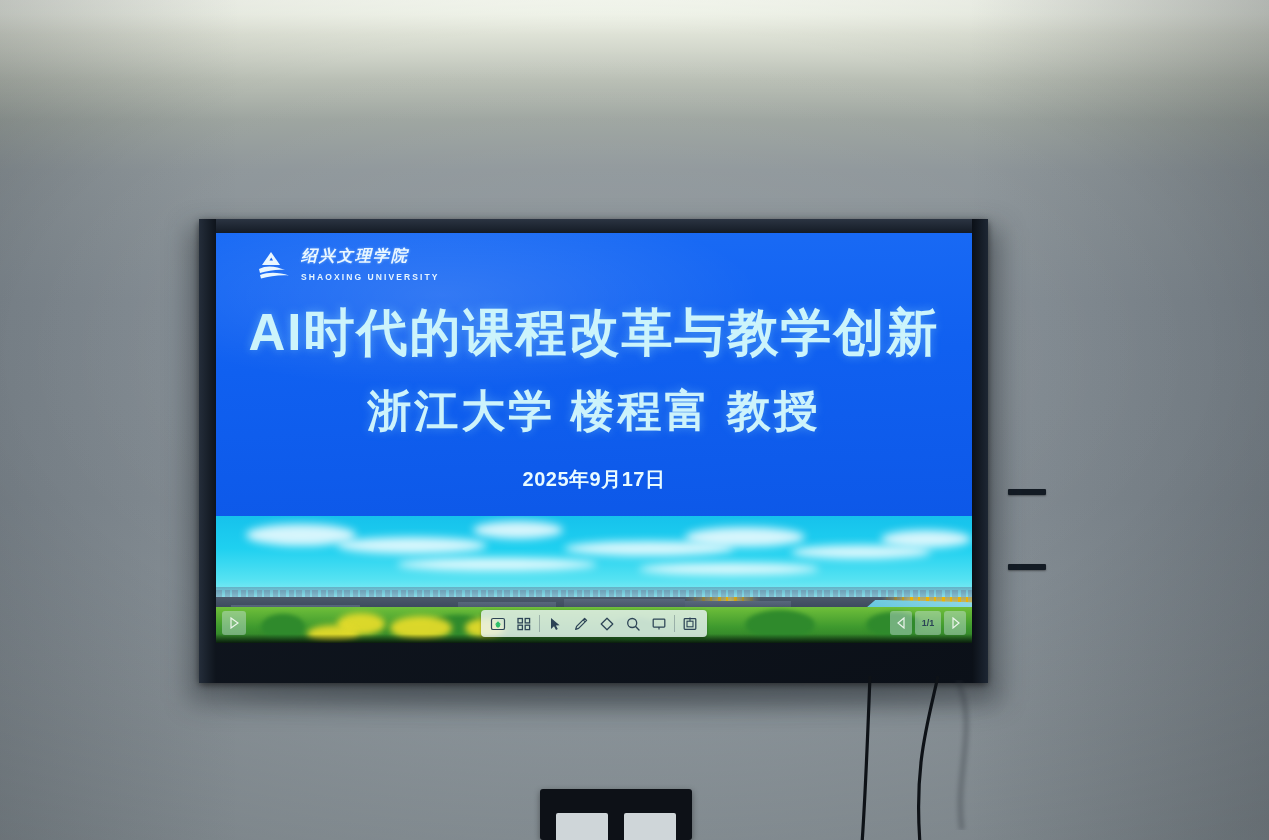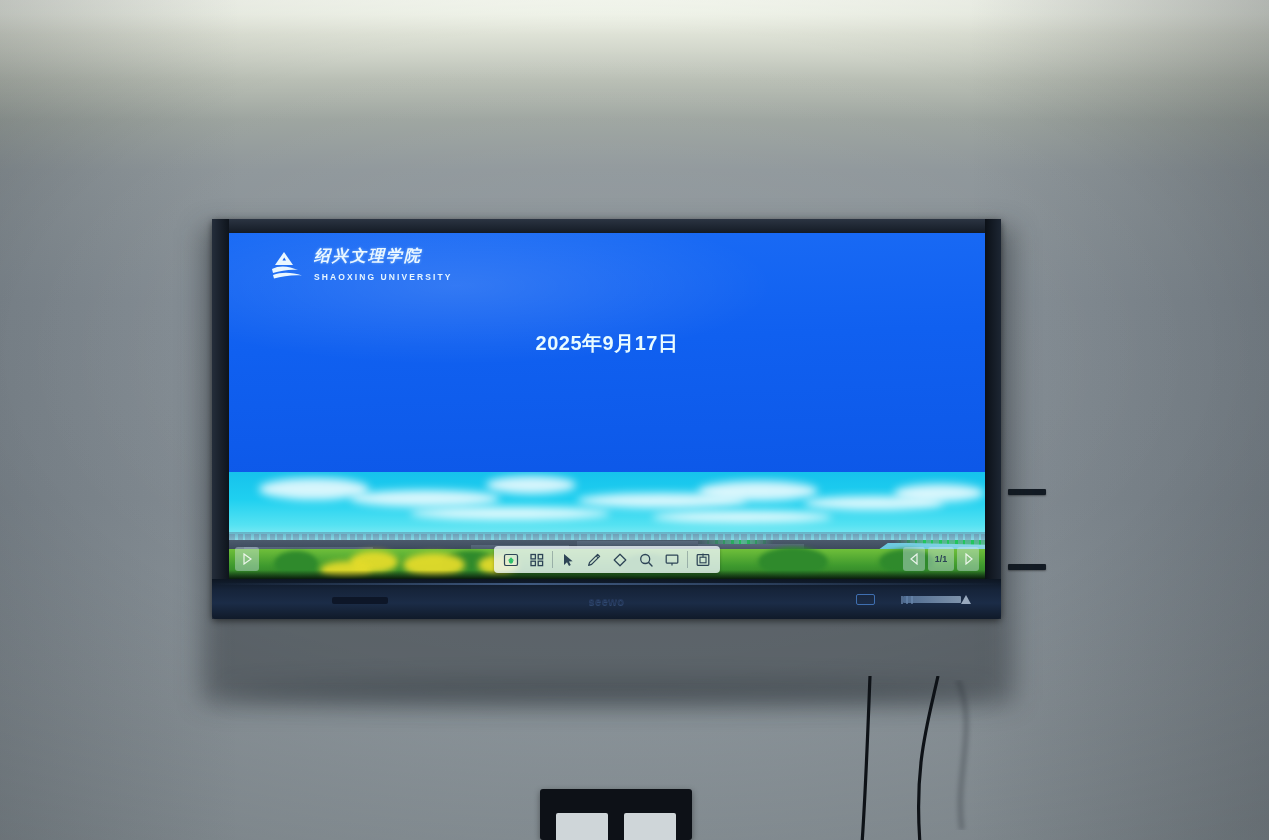--- a/index.html
+++ b/index.html
@@ -24,21 +24,21 @@
           rgba(255,255,255,.10) 0%, rgba(255,255,255,0) 55%,
           rgba(0,0,0,.16) 100%);}
   .wall-sheen{position:absolute;left:0;top:0;width:100%;height:120px;
         background:linear-gradient(180deg,rgba(255,255,255,.55),rgba(255,255,255,0));}
   .wall-rightshade{position:absolute;right:0;top:0;width:300px;height:100%;
         background:linear-gradient(270deg,rgba(40,48,56,.22),rgba(40,48,56,0));}
   .wall-leftshade{position:absolute;left:0;top:0;width:240px;height:100%;
         background:linear-gradient(90deg,rgba(40,48,56,.16),rgba(40,48,56,0));}
 
   
-  #tv{position:absolute;left:212px;top:219px;width:789px;height:400px;}
+  #tv{position:absolute;left:199px;top:219px;width:789px;height:464px;}
   .tv-shadow{position:absolute;left:-10px;top:8px;width:812px;height:476px;
         background:rgba(18,24,30,.38);filter:blur(13px);border-radius:6px;}
   .tv-body{position:absolute;inset:0;border-radius:4px;
         background:linear-gradient(160deg,#1a2230 0%,#10161f 40%,#0b1018 100%);
         box-shadow:0 2px 7px rgba(0,0,0,.55);}
   .bezel-top{position:absolute;left:0;top:0;width:100%;height:14px;
         background:linear-gradient(180deg,#2b3442,#141b25);}
   .bezel-left{position:absolute;left:0;top:0;width:17px;height:100%;
         background:linear-gradient(90deg,#242d3a,#0e141c);}
   .bezel-right{position:absolute;right:0;top:0;width:16px;height:100%;
@@ -84,21 +84,21 @@
 
   .titles{position:absolute;left:0;right:0;top:72px;text-align:center;}
   .title-main{font-size:51px;font-weight:700;color:#ccf4fb;letter-spacing:2px;
         line-height:1.1;text-shadow:0 0 10px rgba(150,225,250,.45);}
   .title-sub{font-size:44px;font-weight:700;color:#cdf3fb;letter-spacing:3px;
         margin-top:21px;text-shadow:0 0 10px rgba(150,225,250,.4);}
   .title-date{font-size:20px;font-weight:700;color:#e8fbff;letter-spacing:.5px;
         margin-top:25px;text-align:center;}
 
   
-  .slide-photo{position:relative;flex:1 1 auto;overflow:hidden;background:#22c55e;}
+  .slide-photo{position:relative;flex:1 1 auto;overflow:hidden;background:#eab308;}
   .sky{position:absolute;left:0;top:0;width:100%;height:64%;
         background:linear-gradient(180deg,#16c2ec 0%,#1fd0f0 40%,#55e2f2 78%,#8fecf4 100%);}
   .cloud{position:absolute;background:rgba(255,255,255,.82);border-radius:50%;filter:blur(4px);}
   .skyline{position:absolute;left:0;top:58%;width:100%;height:10%;
         background:linear-gradient(180deg,rgba(110,150,175,.75),rgba(150,180,200,.45));
         -webkit-mask-image:repeating-linear-gradient(90deg,#000 0 6px,transparent 6px 9px,#000 9px 14px,transparent 14px 16px);
         mask-image:repeating-linear-gradient(90deg,#000 0 6px,transparent 6px 9px,#000 9px 14px,transparent 14px 16px);}
   .hills{position:absolute;left:0;top:56%;width:100%;height:8%;
         background:linear-gradient(180deg,rgba(92,132,160,.55),rgba(120,160,185,.2));}
   .roofs{position:absolute;left:0;top:64%;width:100%;height:17%;
@@ -179,20 +179,22 @@
               <path d="M1 19 C9 14.5, 19 16.5, 27 20 C20 19, 10 20.5, 2 23 Z" fill="#eaf7ff"></path>
               <path d="M2 25 C11 21.5, 22 22.5, 31 25.5 C22 24.8, 11 26.2, 3 28.5 Z" fill="#eaf7ff"></path>
             </svg>
             <span class="logo-text">
               <span class="logo-cn">绍兴文理学院</span>
               <span class="logo-en">SHAOXING UNIVERSITY</span>
             </span>
           </div>
 
           <div class="titles">
+            <div class="title-main">AI时代的课程改革与教学创新</div>
+            <div class="title-sub">浙江大学 楼程富 教授</div>
             <div class="title-date">2025年9月17日</div>
           </div>
         </div>
 
         <div class="slide-photo">
           <div class="sky"></div>
 
           <div class="cloud" style="left:4%;top:6%;width:110px;height:22px;"></div>
           <div class="cloud" style="left:16%;top:17%;width:150px;height:17px;"></div>
           <div class="cloud" style="left:34%;top:4%;width:90px;height:18px;"></div>
@@ -315,29 +317,20 @@
             </div>
           </div>
 
         </div>
       </div>
     </div>
 
     <div class="bezel-top"></div>
     <div class="bezel-left"></div>
     <div class="bezel-right"></div>
-    <div class="bezel-bottom">
-      <div class="bezel-bottom-hl"></div>
-      <div class="ir-window"></div>
-      <div class="brandmark">seewo</div>
-      <div class="port-dots"></div>
-      <div class="port-led"></div>
-      <div class="port-strip"></div>
-      <div class="port-tri"></div>
-    </div>
   </div>
 
   <svg class="cable" style="left:860px;top:676px;width:60px;height:168px;">
     <path d="M10 0 C8 50, 6 110, 2 168" fill="none" stroke="#0e1217" stroke-width="3.2"></path>
   </svg>
   <svg class="cable" style="left:910px;top:676px;width:90px;height:168px;">
     <path d="M28 0 C18 46, 4 88, 10 168" fill="none" stroke="#0e1217" stroke-width="3.2"></path>
   </svg>
   <svg class="cable" style="left:918px;top:680px;width:110px;height:150px;opacity:.28;">
     <path d="M40 0 C60 48, 36 96, 44 150" fill="none" stroke="#2b3138" stroke-width="6" filter="blur(2px)"></path>

